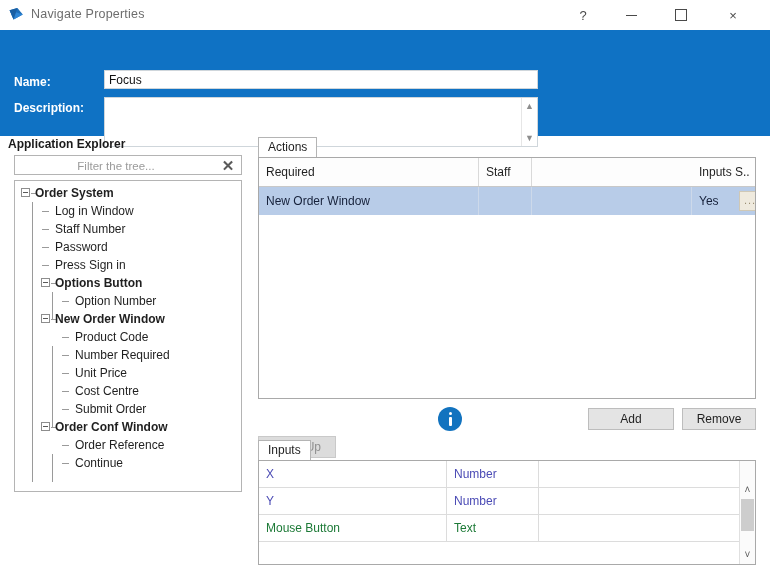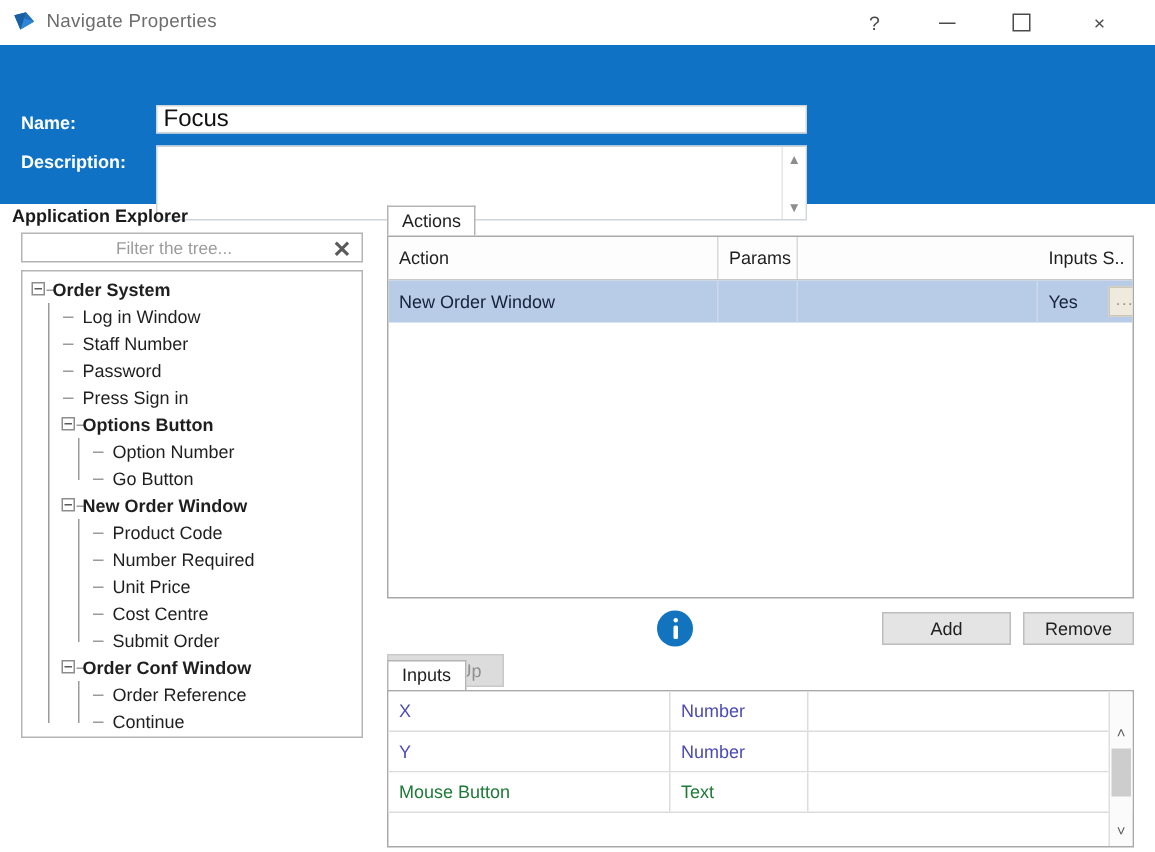--- a/index.html
+++ b/index.html
@@ -43,21 +43,21 @@
     background:#0f72c4;
   }
   .hdr-label{
     position:absolute;color:#ffffff;font-size:12px;font-weight:bold;
   }
   .lbl-name{left:14px;top:45px;}
   .lbl-desc{left:14px;top:71px;}
   .name-input{
     position:absolute;left:104px;top:40px;width:434px;height:19px;
     background:#ffffff;border:1px solid #cfd6db;box-sizing:border-box;
-    font-family:"Liberation Sans", sans-serif;font-size:16px;color:#111;
+    font-family:"Liberation Sans", sans-serif;font-size:12px;color:#111;
     padding:0 4px;outline:none;
   }
   .desc-box{
     position:absolute;left:104px;top:67px;width:434px;height:50px;
     background:#ffffff;border:1px solid #cfd6db;box-sizing:border-box;
     overflow:hidden;
   }
   .desc-text{
     position:absolute;left:0;top:0;width:418px;height:48px;
     border:0;outline:none;resize:none;background:transparent;
@@ -299,24 +299,20 @@
         </div>
         <div class="tnode bold">
           <span class="toggle" style="left: 26px;"></span>
           <span class="dash" style="left: 36px; width: 5px;"></span>
           <span class="tw" style="position: absolute; left: 40px;">Options Button</span>
         </div>
         <div class="tnode">
           <span class="dash" style="left: 47px;"></span>
           <span class="tw" style="position: absolute; left: 60px;">Option Number</span>
         </div>
-        <div class="tnode">
-          <span class="dash" style="left: 47px;"></span>
-          <span class="tw" style="position: absolute; left: 60px;">Go Button</span>
-        </div>
         <div class="tnode bold">
           <span class="toggle" style="left: 26px;"></span>
           <span class="dash" style="left: 36px; width: 5px;"></span>
           <span class="tw" style="position: absolute; left: 40px;">New Order Window</span>
         </div>
         <div class="tnode">
           <span class="dash" style="left: 47px;"></span>
           <span class="tw" style="position: absolute; left: 60px;">Product Code</span>
         </div>
         <div class="tnode">
@@ -352,22 +348,22 @@
         <span class="vline" style="left: 37px; top: 111px; height: 28px;"></span>
         <span class="vline" style="left: 37px; top: 165px; height: 82px;"></span>
         <span class="vline" style="left: 37px; top: 273px; height: 28px;"></span>
       </div>
   </div>
 
   <div class="tab tab-actions">Actions</div>
 
   <div class="grid-actions">
     <div class="ghead">
-      <div class="gh" style="left:0;width:220px;">Action</div>
-      <div class="gh" style="left:220px;width:53px;">Params</div>
+      <div class="gh" style="left:0;width:220px;">Required</div>
+      <div class="gh" style="left:220px;width:53px;">Staff</div>
       <div class="gh" style="left:433px;width:63px;border-right:none;">Inputs S..</div>
     </div>
     <div class="grow">
       <div class="gc" style="left:0;width:220px;">New Order Window</div>
       <div class="gc" style="left:220px;width:53px;"></div>
       <div class="params-btn">...</div>
       <div class="gc" style="left:273px;width:160px;"></div>
 
       <div class="gc" style="left:433px;width:63px;border-right:none;">Yes</div>
     </div>

